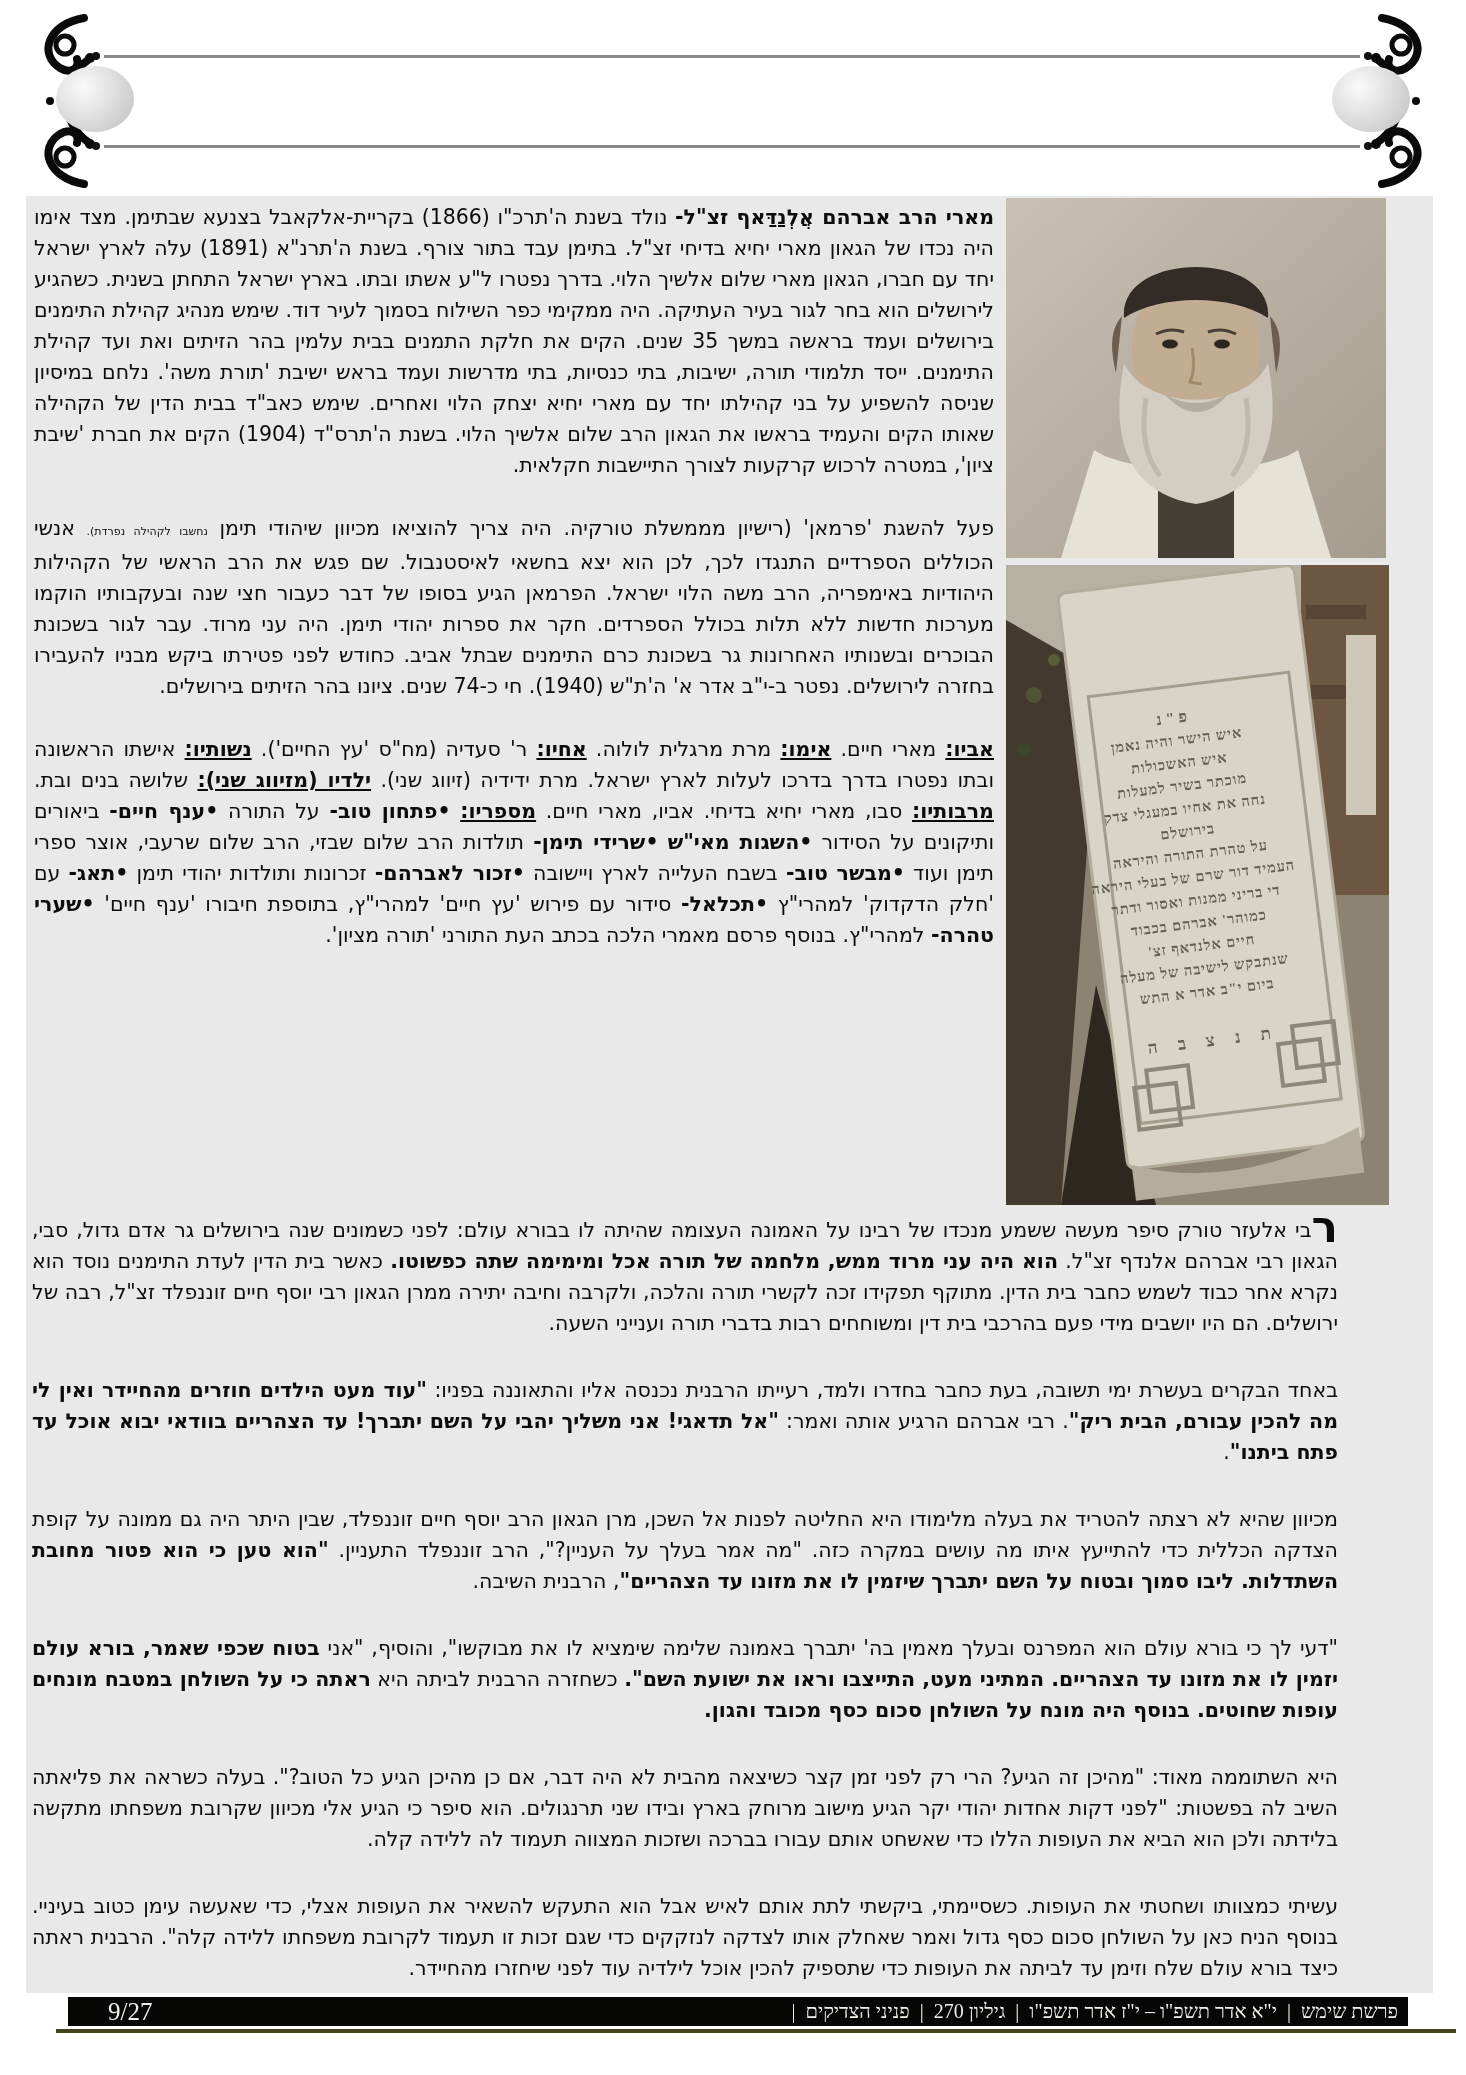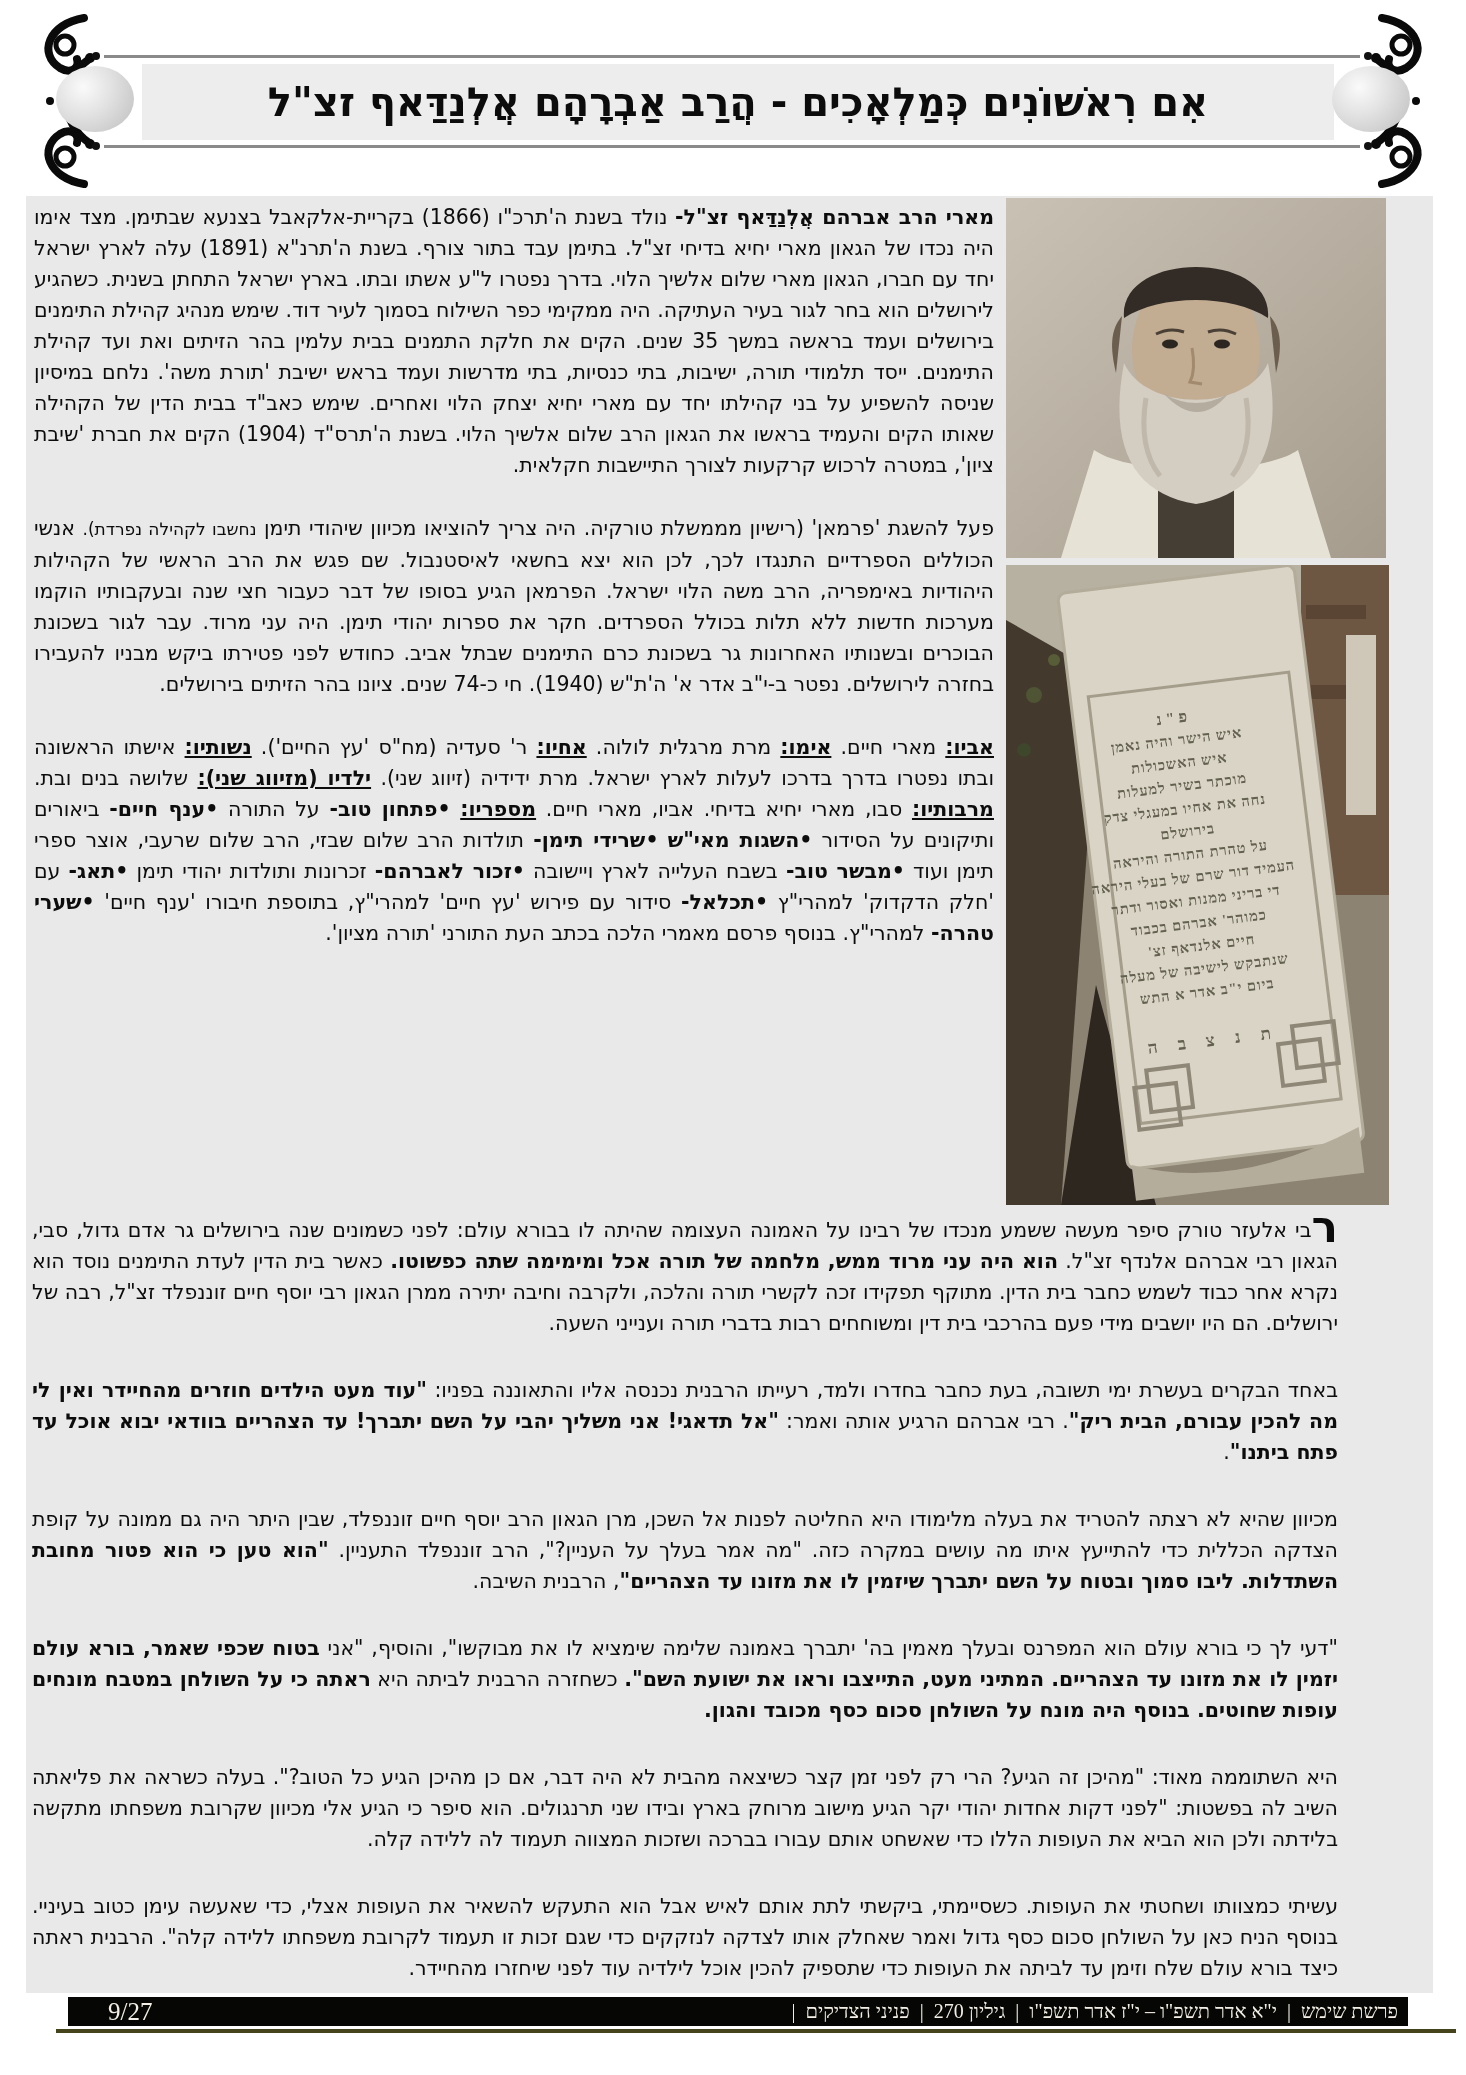--- a/index.html
+++ b/index.html
@@ -34,21 +34,21 @@
                  font-size:14.5px;line-height:23px;color:#63604f;letter-spacing:1px;font-weight:bold;}
   .stone-overlay .st-first{font-size:16px;letter-spacing:4px;}
   .stone-overlay div:last-child{margin-top:26px;letter-spacing:8px;font-size:17px;}
   .content p{margin:0;font-size:20.5px;line-height:31px;text-align:justify;padding-left:8px;}
   p.upper{margin-top:32px;padding-right:2px;}
   p.first{margin-top:6px;}
   p.lower{clear:both;margin-top:36px;padding-right:95px;padding-left:6px;}
   p.lead{margin-top:14px;}
   .r-b{font-weight:bold;}
   .r-u{text-decoration:underline;}
-  .r-s{font-size:17px;}
+  .r-s{font-size:11px;}
   .r-d{font-weight:bold;font-size:44px;line-height:0;position:relative;top:5px;}
   
   .footer-bar{position:absolute;left:68px;top:1997px;width:1340px;height:29px;background:#060604;
               display:flex;align-items:center;justify-content:space-between;direction:rtl;
               color:#f3efe6;font-family:"Liberation Serif","DejaVu Serif",serif;font-size:20px;}
   .f-right{padding-right:10px;white-space:nowrap;}
   .f-item::after{content:"|";margin:0 10px;color:#f3efe6;}
   .f-page{direction:ltr;padding-left:40px;font-size:25px;}
   .olive-line{position:absolute;left:56px;top:2029px;width:1400px;height:4px;background:#45431b;}
 </style>
@@ -76,23 +76,20 @@
       <path d="M68,52 A50,50 0 0,0 68,134" stroke-width="8"></path>
       <path d="M64,176 C28,170 18,140 40,126 C50,120 60,125 57,135" stroke-width="8"></path>
       <circle cx="45" cy="149" r="9" stroke-width="5"></circle>
       <circle cx="70" cy="50" r="5" fill="#0a0a0a" stroke="none"></circle>
       <circle cx="70" cy="136" r="5" fill="#0a0a0a" stroke="none"></circle>
       <circle cx="30" cy="93" r="4" fill="#0a0a0a" stroke="none"></circle>
     </g>
   </svg>
 
   <div class="hline top"></div>
-  <div class="title-strip">
-    <h1>אִם רִאשׁוֹנִים כְּמַלְאָכִים - הֲרַב אַבְרָהָם אֲלְנַדַּאף זצ"ל</h1>
-  </div>
   <div class="hline bot"></div>
   <div class="sphere left"></div>
   <div class="sphere right"></div>
 
   <div class="content">
 
     <div class="figs">
 
       <svg class="fig portrait" viewBox="0 0 380 360" preserveAspectRatio="none">
         <defs>

